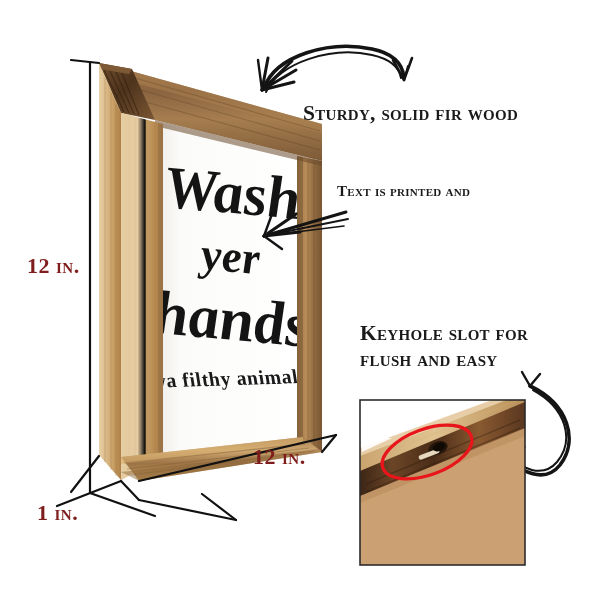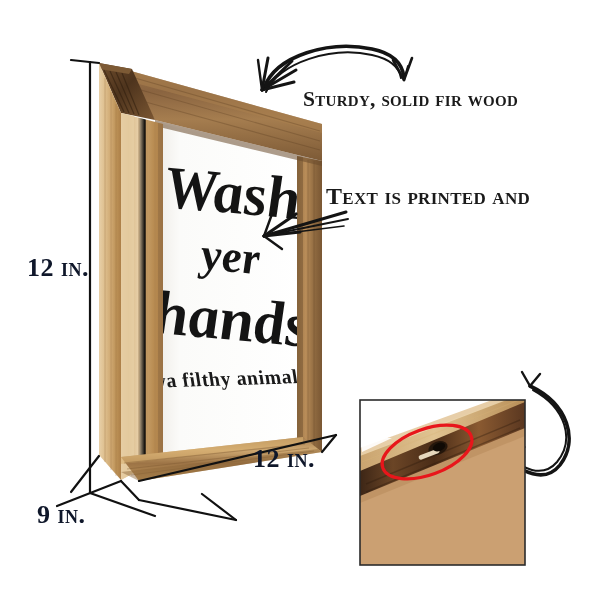--- a/index.html
+++ b/index.html
@@ -3,26 +3,26 @@
 <meta charset="utf-8">
 <style>
   html,body{margin:0;padding:0;background:#ffffff;}
   body{width:600px;height:600px;overflow:hidden;font-family:"Liberation Sans",sans-serif;}
   #stage{position:relative;width:600px;height:600px;background:#ffffff;}
 
   .feat{position:absolute;color:#1a1a1a;font-family:"Liberation Serif",serif;
         font-weight:700;letter-spacing:.3px;line-height:1.22;
         font-variant:small-caps;text-transform:lowercase;}
   .feat::first-letter{text-transform:uppercase;}
-  #feat-wood{left:303px;top:86px;width:292px;font-size:21.5px;}
-  #feat-print{left:326px;top:182px;width:255px;font-size:24px;}
+  #feat-wood{left:303px;top:100px;width:292px;font-size:21.5px;}
+  #feat-print{left:337px;top:182px;width:255px;font-size:15px;}
   #feat-key{left:360px;top:320px;width:236px;font-size:21.5px;}
 
-  .dim{position:absolute;color:#0f172a;font-family:"Liberation Serif",serif;
-       font-weight:700;font-size:26px;letter-spacing:.5px;
+  .dim{position:absolute;color:#7f1d1d;font-family:"Liberation Serif",serif;
+       font-weight:700;font-size:22px;letter-spacing:.5px;
        font-variant:small-caps;}
   #dim-h{left:27px;top:253px;}
   #dim-d{left:37px;top:500px;}
   #dim-w{left:253px;top:444px;}
 
   .svgl{position:absolute;left:0;top:0;width:600px;height:600px;pointer-events:none;}
 </style>
 </head>
 <body>
 
@@ -266,19 +266,21 @@
 
   <div class="feat" id="feat-wood">
     <div>Sturdy, solid fir wood</div>
   </div>
 
   <div class="feat" id="feat-print">
     <div>Text is printed and</div>
   </div>
 
   <div class="feat" id="feat-key">
+    <div>Keyhole slot for</div>
+    <div>flush and easy</div>
   </div>
 
   <div class="dim" id="dim-h">12 in.</div>
-  <div class="dim" id="dim-d">9 in.</div>
+  <div class="dim" id="dim-d">1 in.</div>
   <div class="dim" id="dim-w">12 in.</div>
 
 </div>
 
 </body></html>

